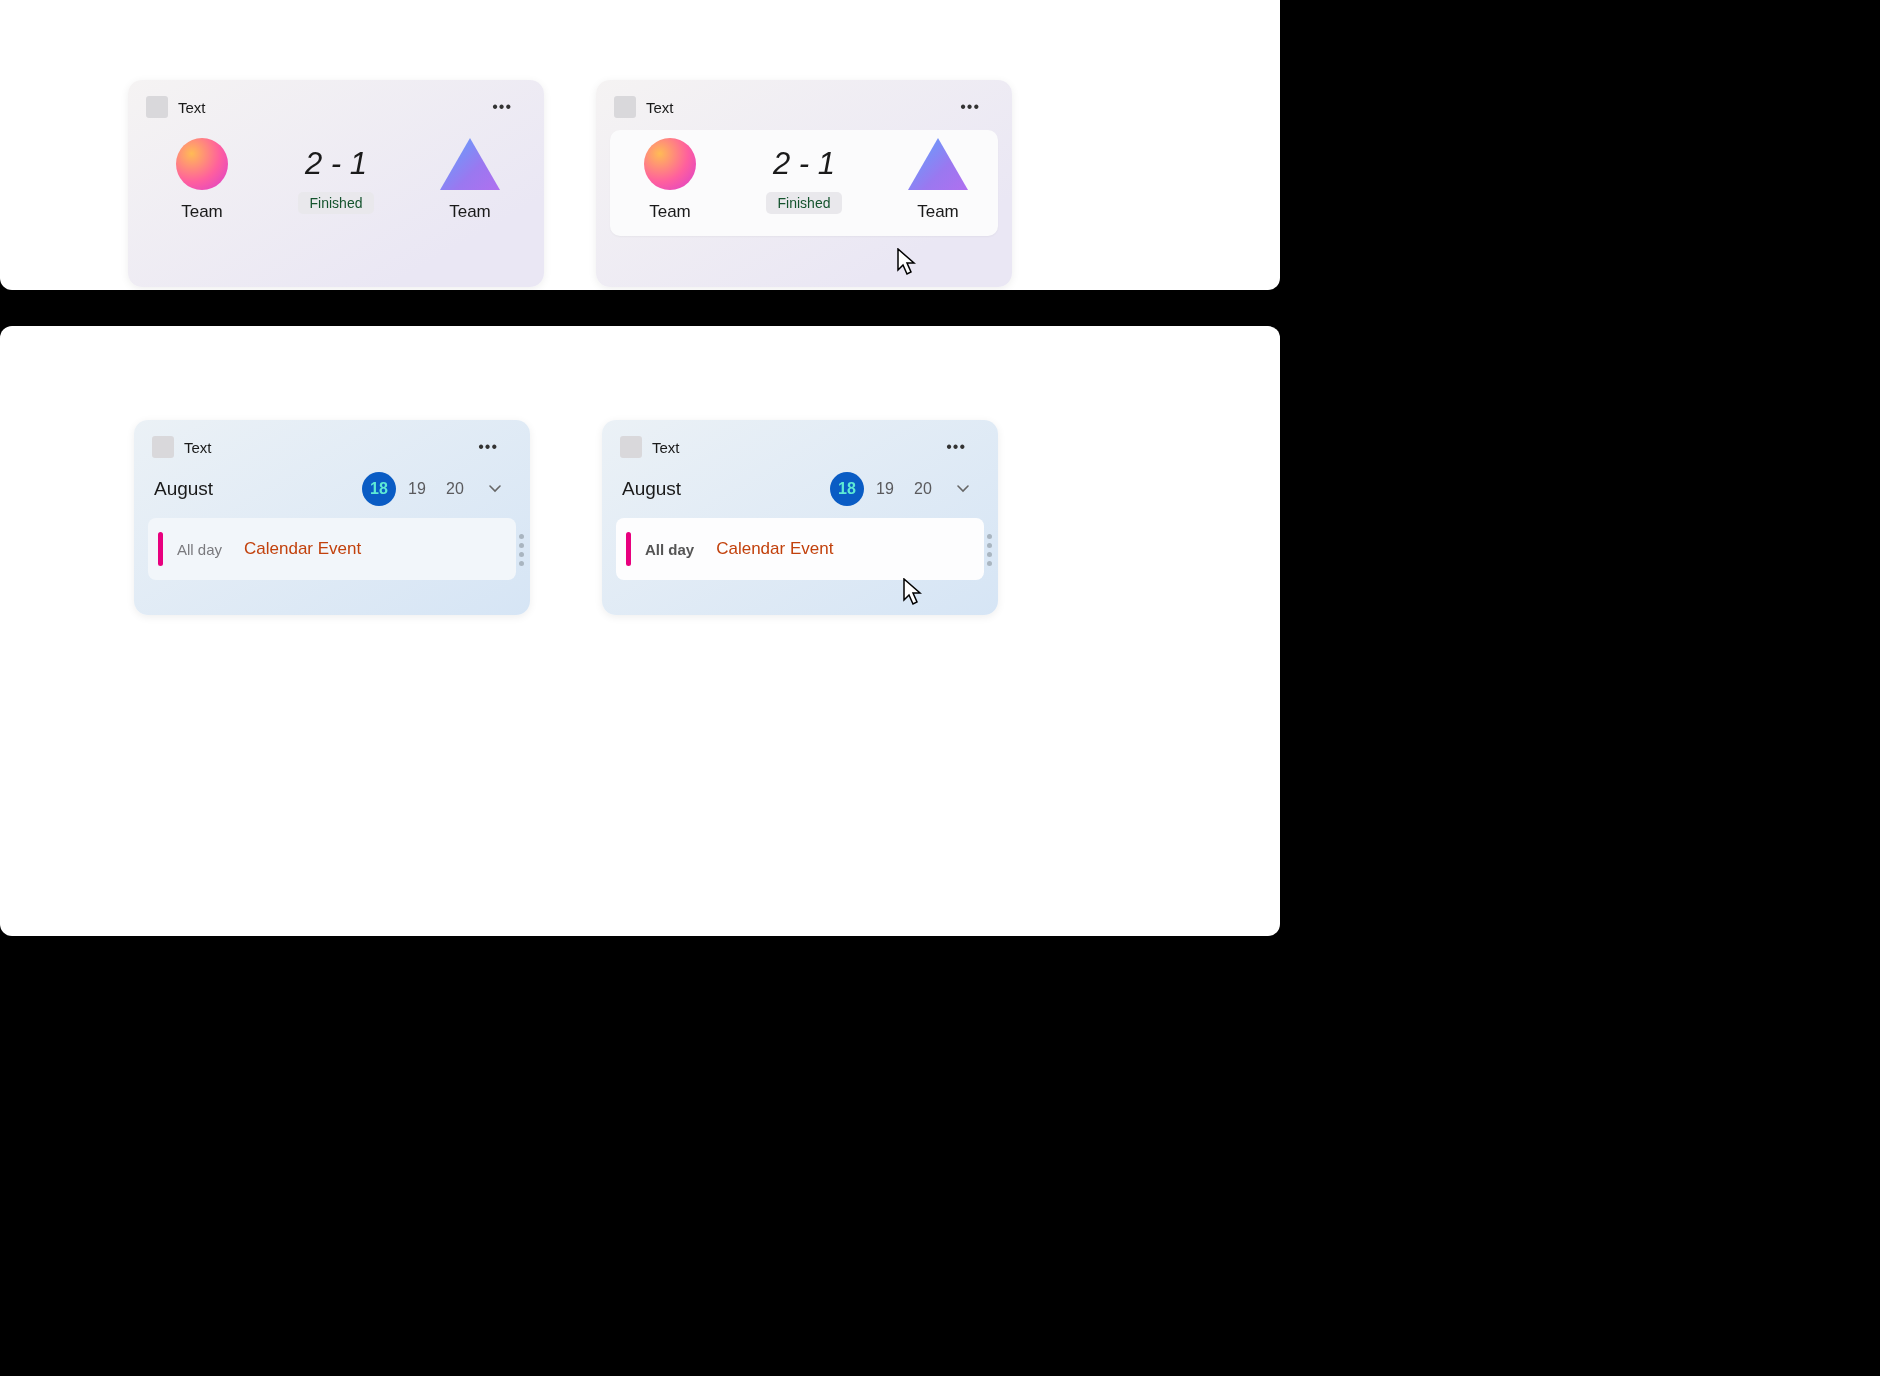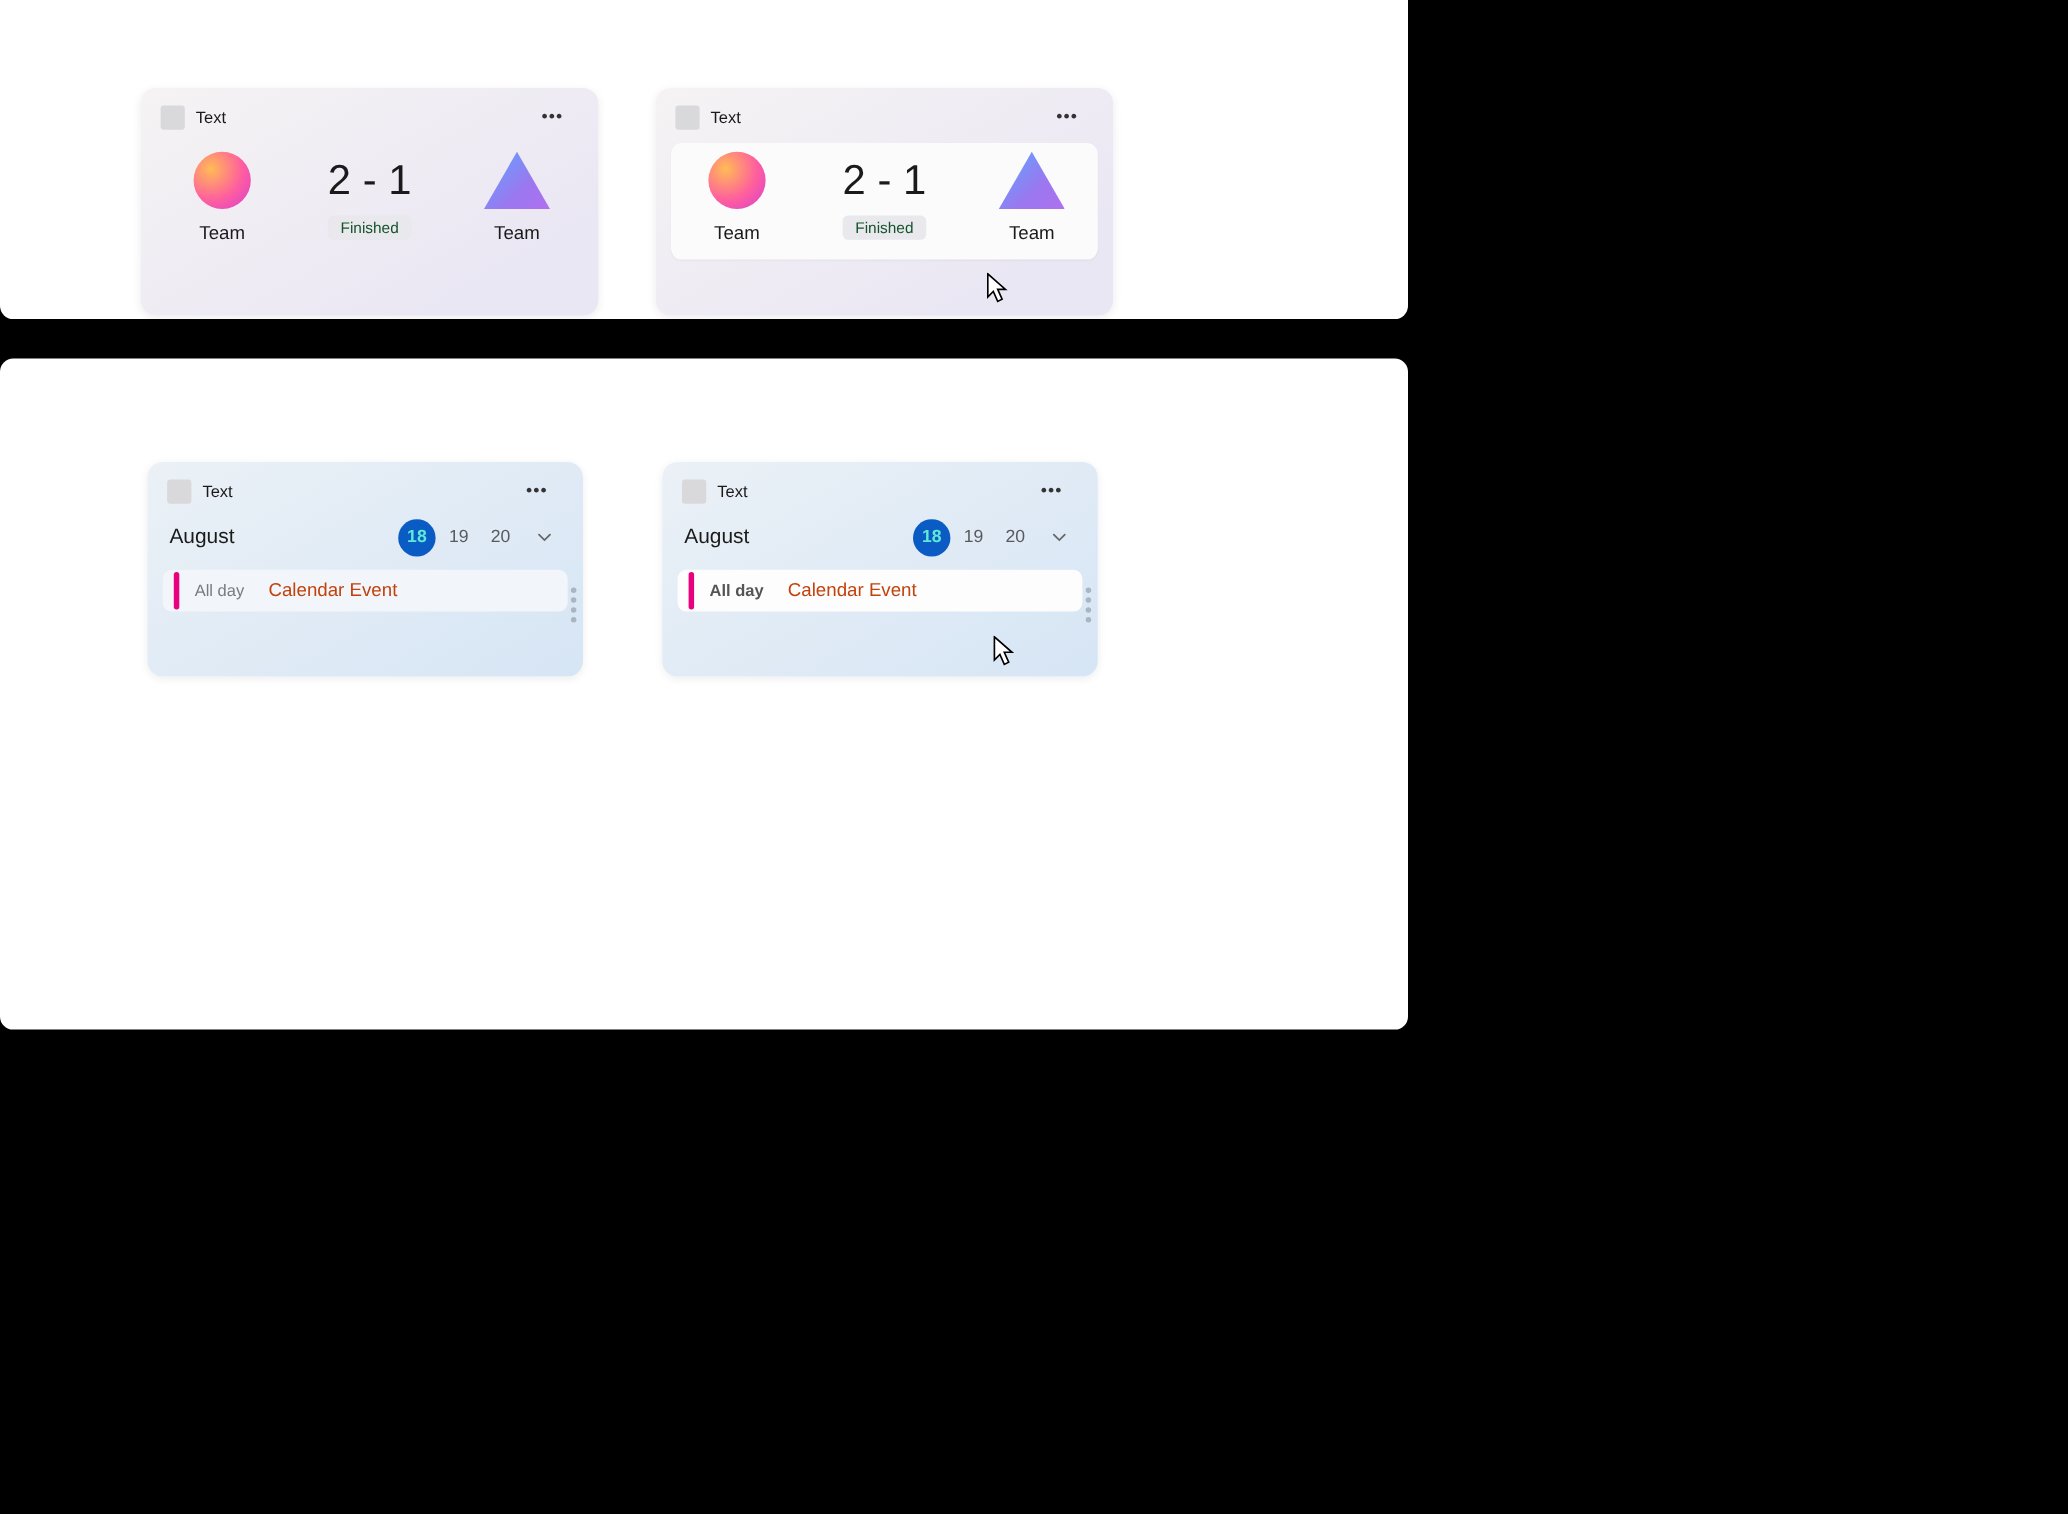--- a/index.html
+++ b/index.html
@@ -85,23 +85,24 @@
     font-size: 17px;
     color: #1a1a1a;
     margin-top: 12px;
   }
   .score-center {
     display: flex;
     flex-direction: column;
     align-items: center;
   }
   .score-text {
-    font-size: 38px;
+    font-size: 31px;
     color: #1a1a1a;
     font-weight: 400;
+    font-style: italic;
   }
   .status-pill {
     background: #e9e8ec;
     color: #14532d;
     font-size: 14px;
     padding: 3px 12px;
     border-radius: 5px;
     margin-top: 10px;
   }
 
@@ -148,21 +149,21 @@
     margin-left: 6px;
     cursor: pointer;
   }
 
   .event-row {
     display: flex;
     align-items: center;
     background: #f2f6fa;
     margin: 4px 14px 0 14px;
     border-radius: 8px;
-    padding: 2px 10px;
+    padding: 14px 10px;
     position: relative;
   }
   .event-row.hovered {
     background: #fdfdfe;
   }
   .event-accent {
     width: 5px; height: 34px;
     background: #e8007e;
     border-radius: 3px;
     margin-right: 14px;

